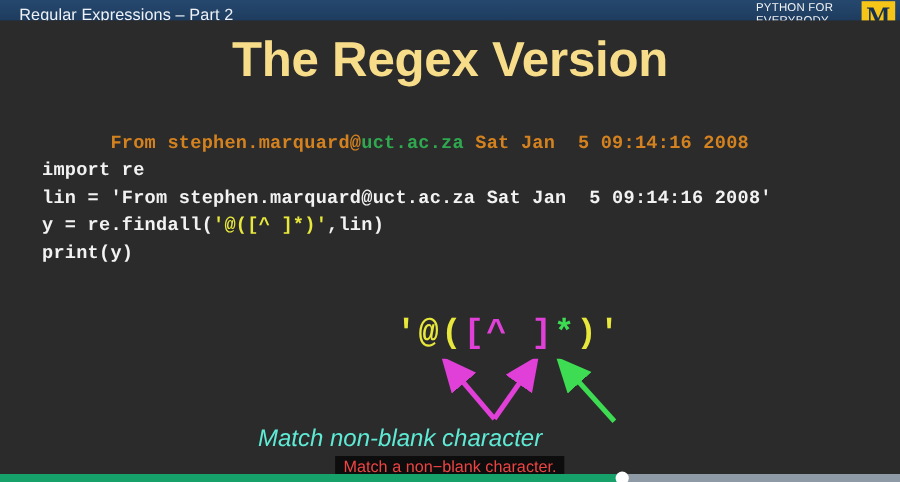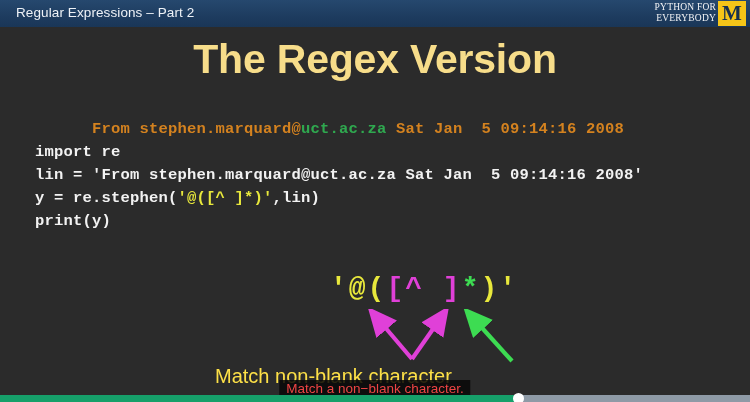--- a/index.html
+++ b/index.html
@@ -31,22 +31,22 @@
     left: 16px; top: 5px;
     font-size: 13.5px;
     color: #eef2f7;
     letter-spacing: .1px;
     white-space: nowrap;
   }
   #brand {
     position: absolute;
     right: 34px; top: 2px;
     width: 86px;
-    text-align: right;
-    font-family: Liberation Serif, serif;
+    text-align: left;
+    font-family: Liberation Sans, sans-serif;
     color: #f3f4f6;
     line-height: 10.5px;
   }
   #brand .l1 { font-size: 9.5px; letter-spacing: .2px; display:block; }
   #brand .l2 { font-size: 9.5px; letter-spacing: .2px; display:block; }
   #mlogo {
     position: absolute;
     right: 4px; top: 1px;
     width: 28px; height: 25px;
     background: #f5c518;
@@ -54,21 +54,21 @@
     font-family: "Liberation Serif", serif;
     font-weight: bold;
     font-size: 21px;
     line-height: 25px;
     text-align: center;
   }
 
   
   #slide {
     position: absolute;
-    left: 0; top: 27px;
+    left: 0; top: 17px;
     width: 750px; height: 271px;
     background: #2b2b2b;
   }
 
   #slide-title {
     position: absolute;
     left: 0; top: 9px;
     width: 750px;
     text-align: center;
     font-size: 41px;
@@ -127,22 +127,23 @@
   #arrows {
     position: absolute;
     left: 330px; top: 282px;
     width: 260px; height: 60px;
   }
 
   #label-magenta {
     position: absolute;
     left: 215px; top: 338px;
     font-size: 20px;
-    color: #fde047;
-    white-space: nowrap;
+    color: #5eead4;
+    white-space: nowrap;
+    font-style: italic;
   }
   #label-green {
     position: absolute;
     left: 505px; top: 338px;
     font-size: 20px;
     color: #3ddc52;
     white-space: nowrap;
   }
 
   
@@ -197,21 +198,21 @@
   <div id="slide">
 
     <div id="slide-title">The Regex Version</div>
 
     <div id="mailline" class="mono">
       <span>From stephen.marquard@</span><span class="green">uct.ac.za</span><span> Sat Jan  5 09:14:16 2008</span>
     </div>
 
     <div id="code" class="mono"><span>import re</span>
 <span>lin = 'From stephen.marquard@uct.ac.za Sat Jan  5 09:14:16 2008'</span>
-<span>y = re.stephen(</span><span class="rx">'@([^ ]*)'</span><span>,lin)</span>
+<span>y = re.findall(</span><span class="rx">'@([^ ]*)'</span><span>,lin)</span>
 <span>print(y)</span></div>
 
 
     <div id="bigregex"><span class="y">'@(</span><span class="m">[^ ]</span><span class="g">*</span><span class="y">)'</span></div>
 
     <svg id="arrows" viewBox="0 0 260 60">
       <defs>
         <marker id="mhead" markerWidth="7" markerHeight="7" refX="3.2" refY="3.2" orient="auto">
           <path d="M0,0 L7,3.2 L0,6.4 z" fill="#e040d8"></path>
         </marker>

